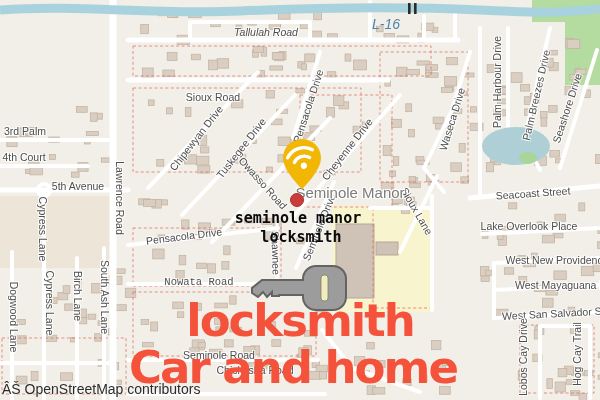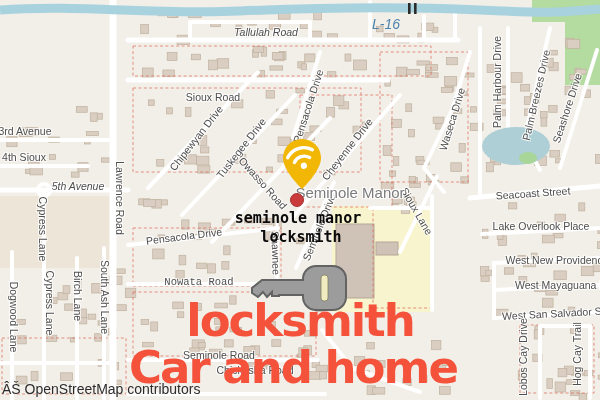--- a/index.html
+++ b/index.html
@@ -407,23 +407,23 @@
     </g>
     <g transform="translate(408,3)">
       <rect x="0" y="0" width="2.6" height="11" fill="#2b2b2b"></rect>
       <rect x="6" y="0" width="2.6" height="11" fill="#2b2b2b"></rect>
     </g>
   </svg>
 
   <div id="labels">
       <span class="street-label" style="left: 266px; top: 32px; transform: translate(-50%, -50%) rotate(0deg); font-style: italic;">Tallulah Road</span>
       <span class="street-label" style="left: 213px; top: 71px; transform: translate(-50%, -50%) rotate(0deg); margin-top: 26px;">Sioux Road</span>
-      <span class="street-label" style="left: 25px; top: 131px; transform: translate(-50%, -50%) rotate(0deg);">3rd Avenue</span>
-      <span class="street-label" style="left: 24px; top: 157px; transform: translate(-50%, -50%) rotate(0deg);">4th Sioux</span>
-      <span class="street-label" style="left: 78px; top: 186px; transform: translate(-50%, -50%) rotate(0deg); font-style: italic;">5th Avenue</span>
+      <span class="street-label" style="left: 25px; top: 131px; transform: translate(-50%, -50%) rotate(0deg);">3rd Palm</span>
+      <span class="street-label" style="left: 24px; top: 157px; transform: translate(-50%, -50%) rotate(0deg);">4th Court</span>
+      <span class="street-label" style="left: 78px; top: 186px; transform: translate(-50%, -50%) rotate(0deg);">5th Avenue</span>
       <span class="street-label" style="left: 120px; top: 198px; transform: translate(-50%, -50%) rotate(90deg);">Lawrence Road</span>
       <span class="street-label" style="left: 43px; top: 229px; transform: translate(-50%, -50%) rotate(90deg);">Cypress Lane</span>
       <span class="street-label" style="left: 50px; top: 303px; transform: translate(-50%, -50%) rotate(90deg);">Cypress Lane</span>
       <span class="street-label" style="left: 14px; top: 317px; transform: translate(-50%, -50%) rotate(90deg);">Dogwood Lane</span>
       <span class="street-label" style="left: 78px; top: 296px; transform: translate(-50%, -50%) rotate(90deg);">Birch Lane</span>
       <span class="street-label" style="left: 105px; top: 297px; transform: translate(-50%, -50%) rotate(90deg);">South Ash Lane</span>
       <span class="street-label" style="left: 196px; top: 138px; transform: translate(-50%, -50%) rotate(-52deg);">Chipewyan Drive</span>
       <span class="street-label" style="left: 241px; top: 148px; transform: translate(-50%, -50%) rotate(-52deg);">Tuskegee Drive</span>
       <span class="street-label" style="left: 263px; top: 183px; transform: translate(-50%, -50%) rotate(48deg);">Owasso Road</span>
       <span class="street-label" style="left: 308px; top: 106px; transform: translate(-50%, -50%) rotate(-72deg);">Pensacola Drive</span>
@@ -431,21 +431,21 @@
       <span class="street-label" style="left: 184px; top: 236px; transform: translate(-50%, -50%) rotate(-7deg);">Pensacola Drive</span>
       <span class="street-label" style="left: 199px; top: 282px; transform: translate(-50%, -50%) rotate(0deg); font-family: Liberation Mono, monospace;">Nowata Road</span>
       <span class="street-label" style="left: 276px; top: 253px; transform: translate(-50%, -50%) rotate(88deg);">Shawnee</span>
       <span class="street-label" style="left: 319px; top: 227px; transform: translate(-50%, -50%) rotate(-68deg);">Seminole Drive</span>
       <span class="street-label" style="left: 417px; top: 211px; transform: translate(-50%, -50%) rotate(60deg);">Sioux Lane</span>
       <span class="street-label" style="left: 452px; top: 119px; transform: translate(-50%, -50%) rotate(-73deg);">Waseca Drive</span>
       <span class="street-label" style="left: 497px; top: 82px; transform: translate(-50%, -50%) rotate(-90deg);">Palm Harbour Drive</span>
       <span class="street-label" style="left: 536px; top: 95px; transform: translate(-50%, -50%) rotate(-77deg);">Palm Breezes Drive</span>
       <span class="street-label" style="left: 567px; top: 108px; transform: translate(-50%, -50%) rotate(-72deg);">Seashore Drive</span>
       <span class="street-label" style="left: 533px; top: 193px; transform: translate(-50%, -50%) rotate(-4deg);">Seacoast Street</span>
-      <span class="street-label" style="left: 541px; top: 226px; transform: translate(-50%, -50%) rotate(0deg);">Lake Overlook Place</span>
+      <span class="street-label" style="left: 529px; top: 226px; transform: translate(-50%, -50%) rotate(0deg);">Lake Overlook Place</span>
       <span class="street-label" style="left: 557px; top: 260px; transform: translate(-50%, -50%) rotate(0deg);">West New Providence</span>
       <span class="street-label" style="left: 563px; top: 285px; transform: translate(-50%, -50%) rotate(0deg);">West Mayaguana La</span>
       <span class="street-label" style="left: 558px; top: 313px; transform: translate(-50%, -50%) rotate(-3deg);">West San Salvador Stre</span>
       <span class="street-label" style="left: 523px; top: 357px; transform: translate(-50%, -50%) rotate(-90deg);">Lobos Cay Drive</span>
       <span class="street-label" style="left: 577px; top: 354px; transform: translate(-50%, -50%) rotate(-90deg);">Hog Cay Trail</span>
       <span class="street-label" style="left: 219px; top: 355px; transform: translate(-50%, -50%) rotate(0deg);">Seminole Road</span>
       <span class="street-label" style="left: 255px; top: 370px; transform: translate(-50%, -50%) rotate(0deg);">Chickasha Road</span>
     </div>
 
   <span class="water-label">L-16</span>

